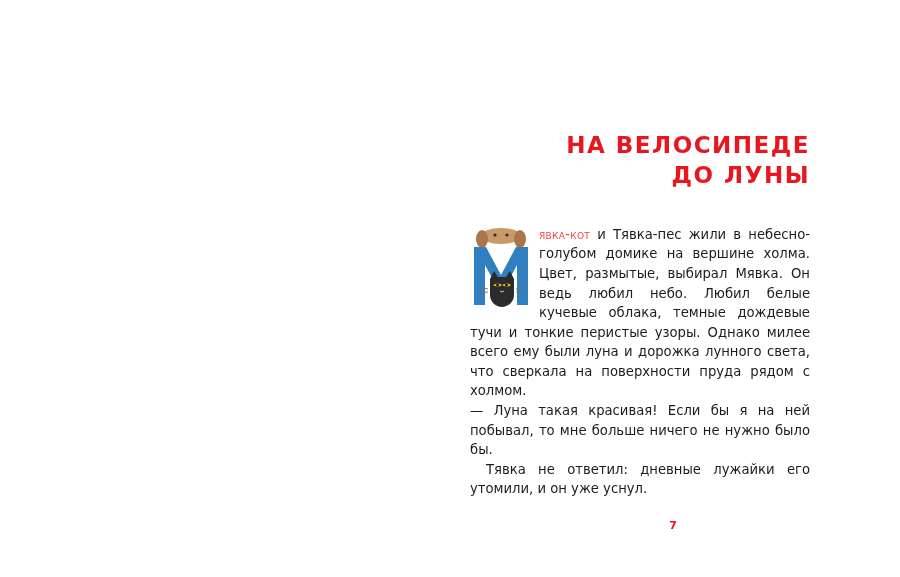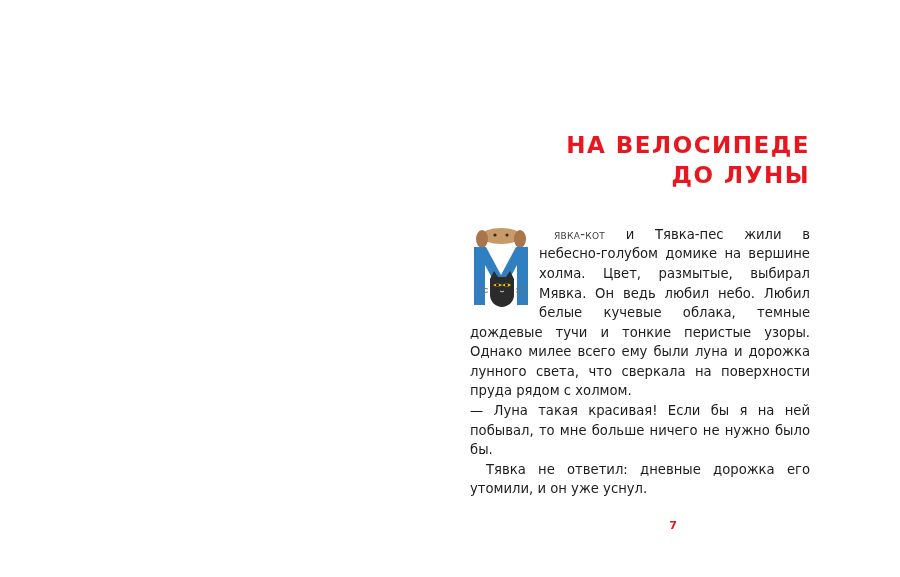--- a/index.html
+++ b/index.html
@@ -51,24 +51,23 @@
     float: left;
     width: 62px;
     height: 84px;
     margin: 2px 7px 1px 0;
     position: relative;
   }
   .dropcap svg {
     display: block;
   }
   .smallcaps {
-    color: #404040;
+    color: #ef4444;
     font-variant: small-caps;
     letter-spacing: 0.3px;
-    margin-left: 15px;
   }
   p.para {
     margin: 0;
     text-indent: 0;
   }
   p.para.indent {
     text-indent: 16px;
   }
   p.para.dash {
     text-indent: 0;
@@ -122,21 +121,21 @@
             <path d="M18,62 L8,60 M18,65 L8,66" stroke="#6d6d6d" stroke-width="0.9"></path>
             <path d="M46,62 L56,60 M46,65 L56,66" stroke="#6d6d6d" stroke-width="0.9"></path>
           </g>
         </svg>
       </div>
 
       <p class="para"><span class="smallcaps">явка-кот</span><span> и Тявка-пес жили в небесно-голубом домике на вершине холма. Цвет, размытые, выбирал Мявка. Он ведь любил небо. Любил белые кучевые облака, темные дождевые тучи и тонкие перистые узоры. Однако милее всего ему были луна и дорожка лунного света, что сверкала на поверхности пруда рядом с холмом.</span></p>
 
       <p class="para dash">— Луна такая красивая! Если бы я на ней побывал, то мне больше ничего не нужно было бы.</p>
 
-      <p class="para indent">Тявка не ответил: дневные дорожка его утомили, и он уже уснул.</p>
+      <p class="para indent">Тявка не ответил: дневные лужайки его утомили, и он уже уснул.</p>
 
 
     </div>
   </div>
 
   <div class="page-number">7</div>
 
 </div>
 
 </body></html>

